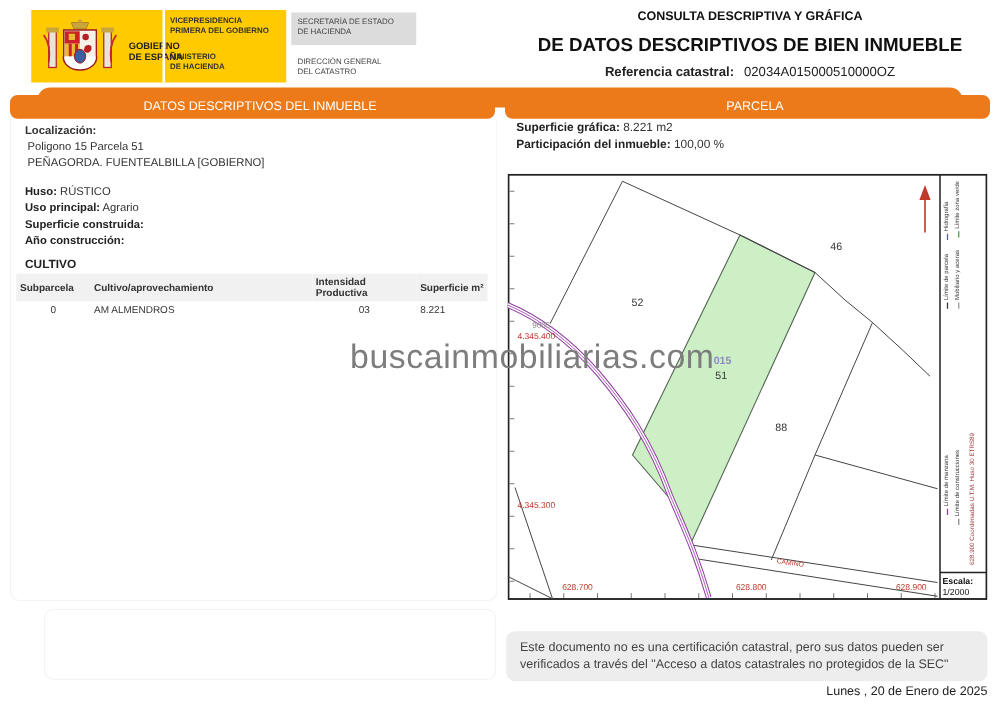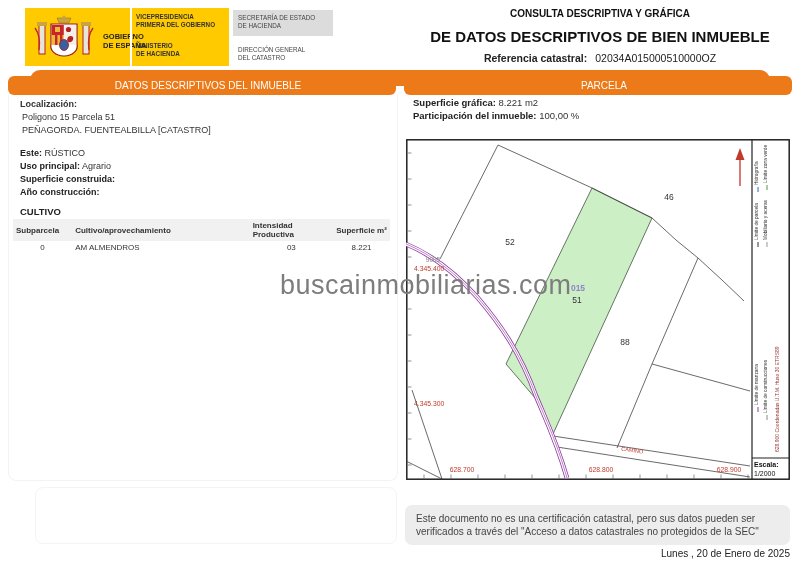--- a/index.html
+++ b/index.html
@@ -25,21 +25,21 @@
           line-height:19px;padding-left:12px;box-sizing:border-box;text-align:center;}
   .secbar.l{left:8px;top:76px;width:388px;}
   .secbar.r{left:404px;top:76px;width:388px;}
   .leftpanel{left:8px;top:95px;width:388px;height:385px;border:1px solid #f3f3f3;border-top:none;border-radius:0 0 8px 8px;}
   
   .lbl{font-weight:bold;color:#222;}
   .row9{font-size:9px;color:#333;}
   .tbl{left:13px;top:219px;width:377px;border-collapse:collapse;font-size:8px;}
   .tbl th{background:#F1F1F1;font-weight:bold;color:#333;padding:2px 3px;text-align:left;}
   .tbl td{padding:2px 3px;color:#333;}
-  .tbl .c{text-align:center;} .tbl .r{text-align:center;}
+  .tbl .c{text-align:center;} .tbl .r{text-align:left;}
   
   .watermark{left:280px;top:270px;width:260px;font-size:27px;color:#7d7d7d;z-index:6;letter-spacing:0.5px;}
   .mapwrap{left:406px;top:139px;width:384px;height:341px;z-index:2;}
   
   .disc{left:405px;top:505px;width:385px;height:40px;background:#EDEDED;border-radius:7px;
         font-size:10px;color:#444;padding:7px 11px;box-sizing:border-box;line-height:13px;}
   .dateline{left:480px;top:548px;width:310px;text-align:right;font-size:10px;color:#222;}
   .emptybox{left:35px;top:487px;width:360px;height:55px;border:1px solid #f4f4f4;border-radius:8px;}
   svg text{font-family:"Liberation Sans",sans-serif;}
 </style>
@@ -92,24 +92,24 @@
   </div>
 
   <div class="abs topband"></div>
   <div class="abs secbar l">DATOS DESCRIPTIVOS DEL INMUEBLE</div>
   <div class="abs secbar r">PARCELA</div>
   <div class="abs leftpanel"></div>
   <div class="abs emptybox"></div>
 
   <div class="abs row9" style="left:20px;top:99px;"><b>Localización:</b></div>
   <div class="abs row9" style="left:22px;top:112px;">Poligono 15 Parcela 51</div>
-  <div class="abs row9" style="left:22px;top:125px;">PEÑAGORDA. FUENTEALBILLA [CATASTRO]</div>
+  <div class="abs row9" style="left:22px;top:125px;">PEÑAGORDA. FUENTEALBILLA [GOBIERNO]</div>
 
   <div class="abs row9" style="left:20px;top:148px;">
-    <b class="lbl">Este:</b>
+    <b class="lbl">Huso:</b>
     <span>RÚSTICO</span>
   </div>
   <div class="abs row9" style="left:20px;top:161px;">
     <b class="lbl">Uso principal:</b>
     <span>Agrario</span>
   </div>
   <div class="abs row9" style="left:20px;top:174px;">
     <b class="lbl">Superficie construida:</b>
     <span></span>
   </div>

